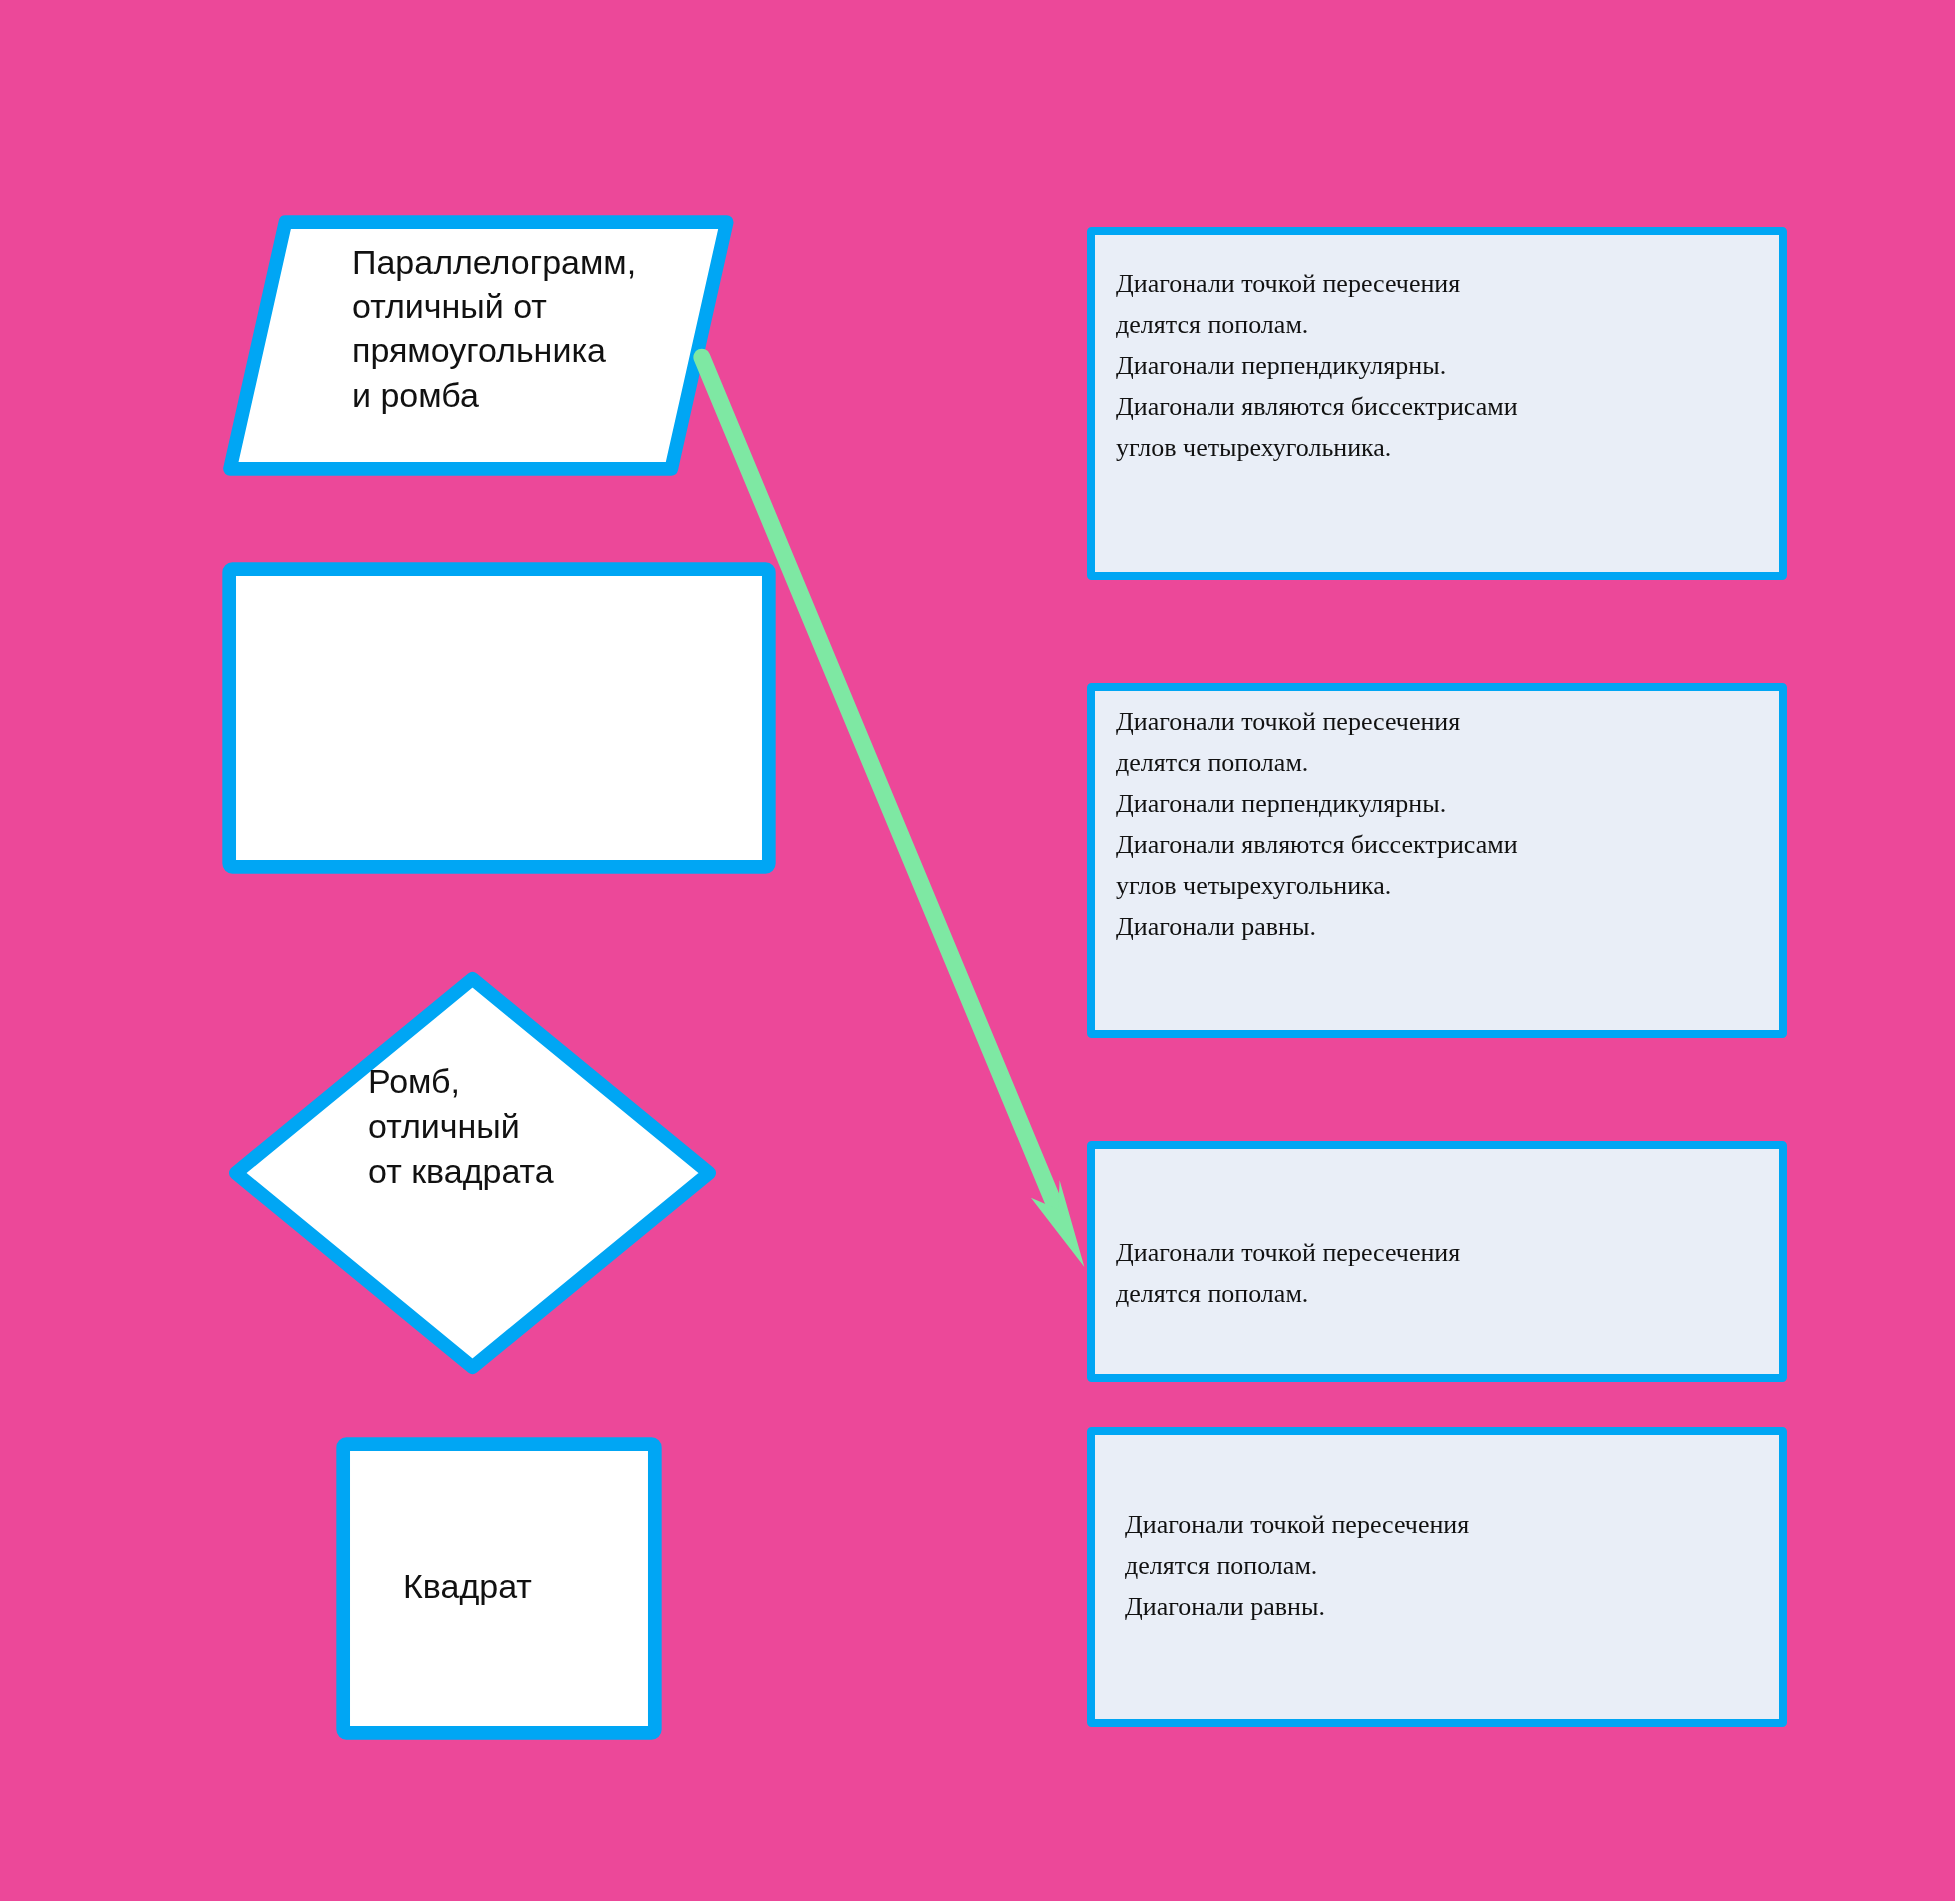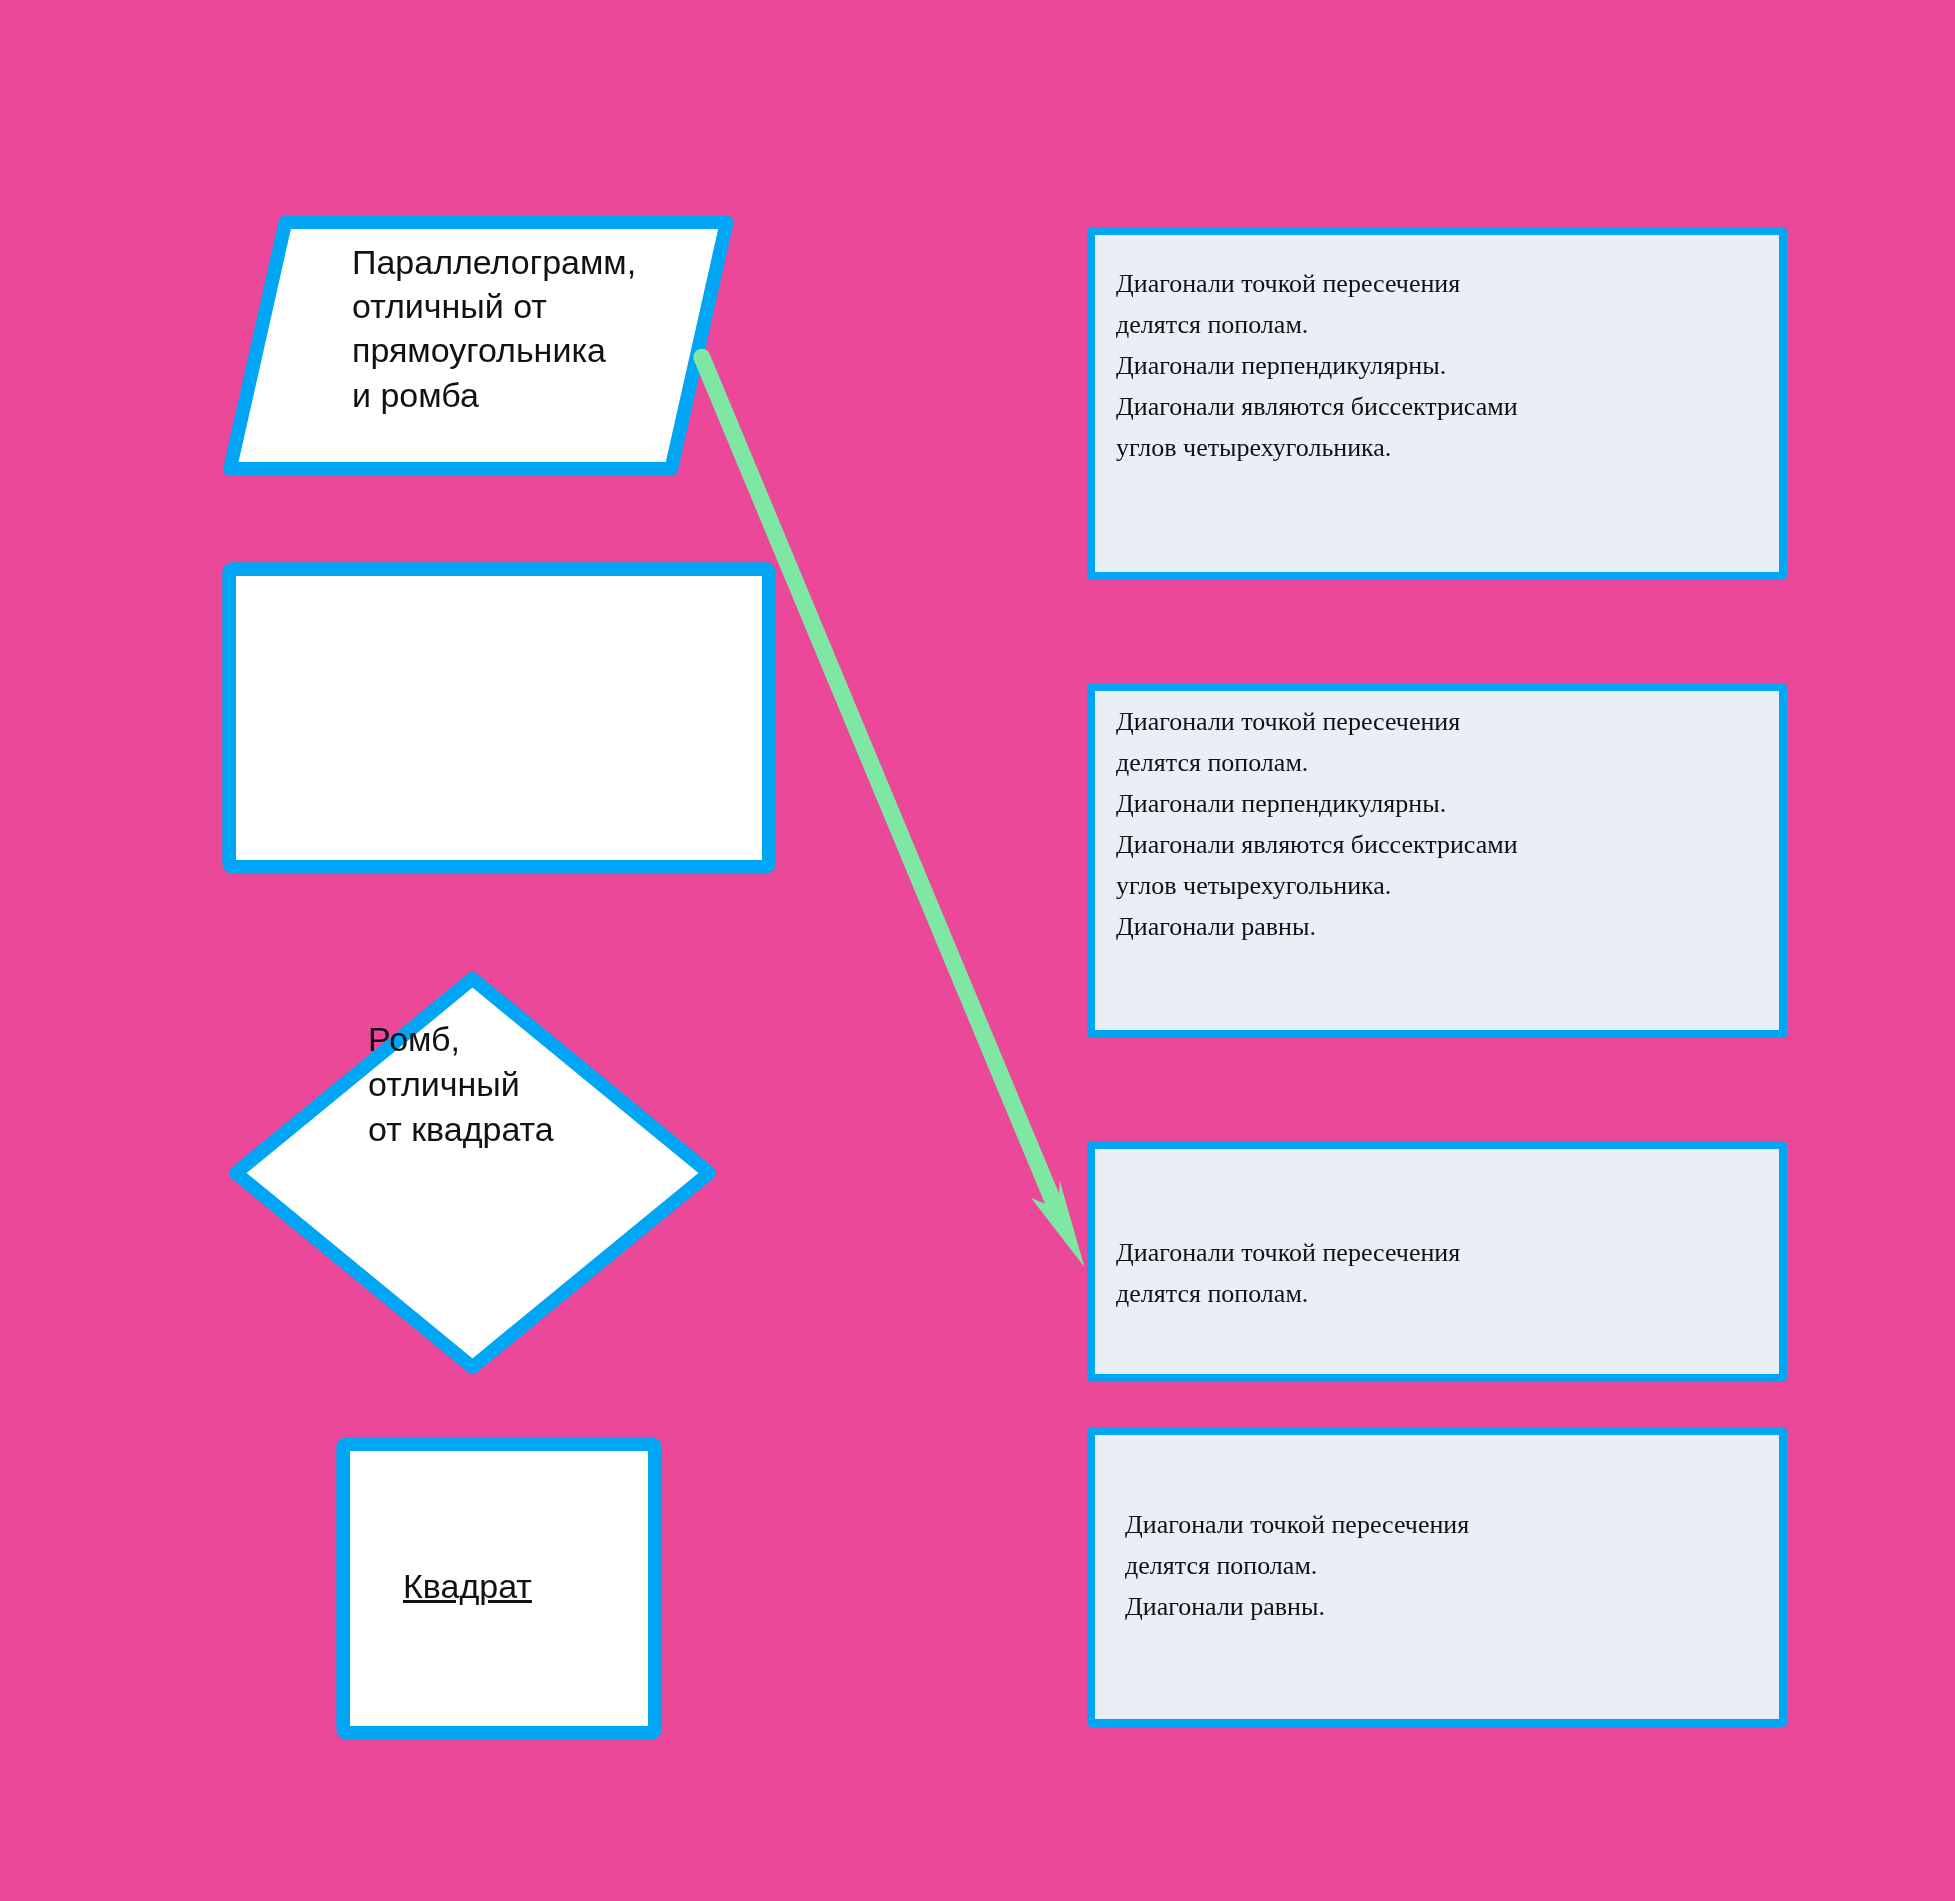--- a/index.html
+++ b/index.html
@@ -39,22 +39,22 @@
 
   #parallelogram-figure { left: 215px; top: 215px; width: 528px; height: 261px; }
   #rectangle-figure     { left: 222px; top: 562px; width: 554px; height: 312px; }
   #rhombus-figure       { left: 228px; top: 971px; width: 489px; height: 404px; }
   #square-figure        { left: 336px; top: 1437px; width: 326px; height: 303px; }
 
   .figure svg { display: block; width: 100%; height: 100%; }
 
   #parallelogram-label { left: 352px; top: 240px; }
   #rectangle-label     { left: 259px; top: 664px; }
-  #rhombus-label       { left: 368px; top: 1017px; line-height: 1.32; }
-  #square-label        { left: 403px; top: 1564px; text-decoration: underline; }
+  #rhombus-label       { left: 368px; top: 1059px; line-height: 1.32; }
+  #square-label        { left: 403px; top: 1564px; }
 
   
   .info-box {
     position: absolute;
     background: #e9eef7;
     border: 8.5px solid #00a6f4;
     border-radius: 4.6px;
     box-sizing: border-box;
   }
   #info-box-1 { left: 1087px; top: 227px;  width: 700px; height: 353px; }

